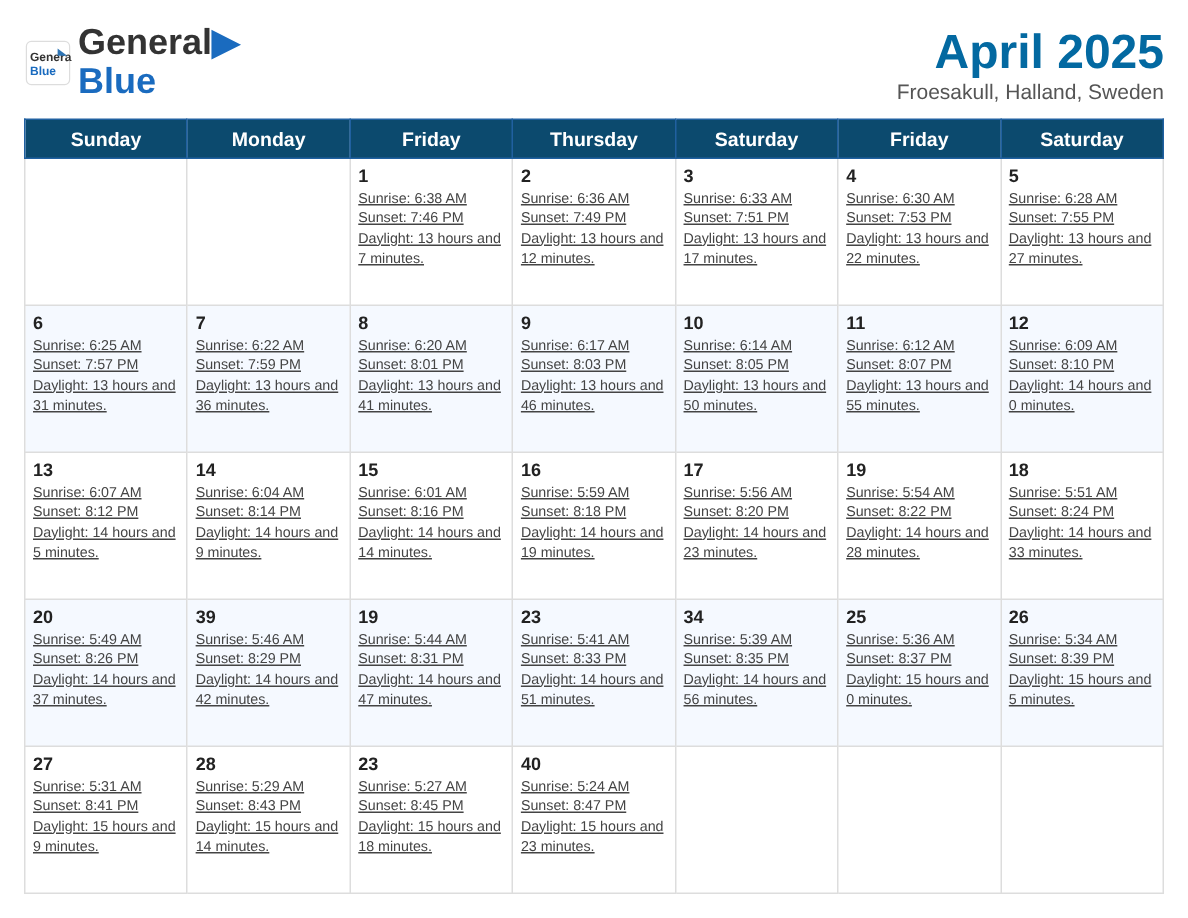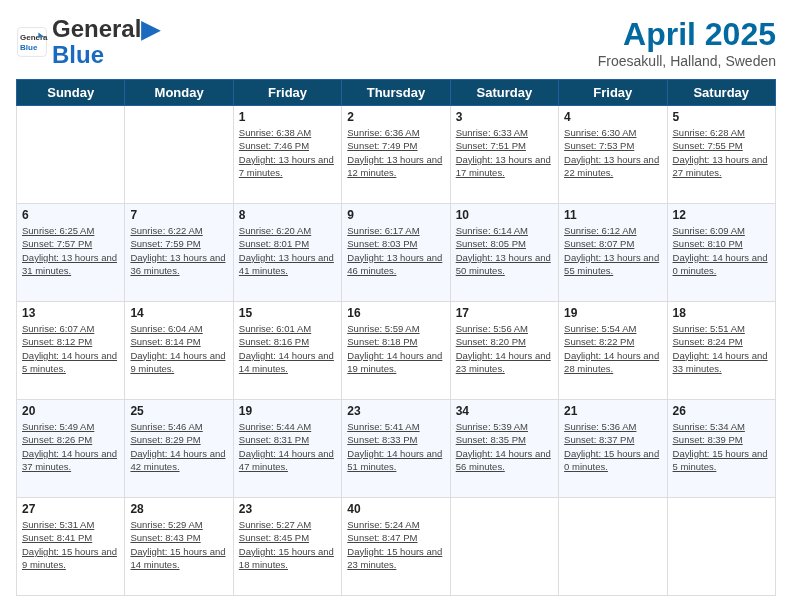--- a/index.html
+++ b/index.html
@@ -224,37 +224,37 @@
             <span class="day-number">18</span>
             <div class="day-info">Sunrise: 5:51 AM<br>Sunset: 8:24 PM<br>Daylight: 14 hours and 33 minutes.</div>
           </td>
         </tr>
         <tr>
           <td>
             <span class="day-number">20</span>
             <div class="day-info">Sunrise: 5:49 AM<br>Sunset: 8:26 PM<br>Daylight: 14 hours and 37 minutes.</div>
           </td>
           <td>
-            <span class="day-number">25</span>
+            <span class="day-number">39</span>
             <div class="day-info">Sunrise: 5:46 AM<br>Sunset: 8:29 PM<br>Daylight: 14 hours and 42 minutes.</div>
           </td>
           <td>
             <span class="day-number">19</span>
             <div class="day-info">Sunrise: 5:44 AM<br>Sunset: 8:31 PM<br>Daylight: 14 hours and 47 minutes.</div>
           </td>
           <td>
             <span class="day-number">23</span>
             <div class="day-info">Sunrise: 5:41 AM<br>Sunset: 8:33 PM<br>Daylight: 14 hours and 51 minutes.</div>
           </td>
           <td>
             <span class="day-number">34</span>
             <div class="day-info">Sunrise: 5:39 AM<br>Sunset: 8:35 PM<br>Daylight: 14 hours and 56 minutes.</div>
           </td>
           <td>
-            <span class="day-number">21</span>
+            <span class="day-number">25</span>
             <div class="day-info">Sunrise: 5:36 AM<br>Sunset: 8:37 PM<br>Daylight: 15 hours and 0 minutes.</div>
           </td>
           <td>
             <span class="day-number">26</span>
             <div class="day-info">Sunrise: 5:34 AM<br>Sunset: 8:39 PM<br>Daylight: 15 hours and 5 minutes.</div>
           </td>
         </tr>
         <tr>
           <td>
             <span class="day-number">27</span>

